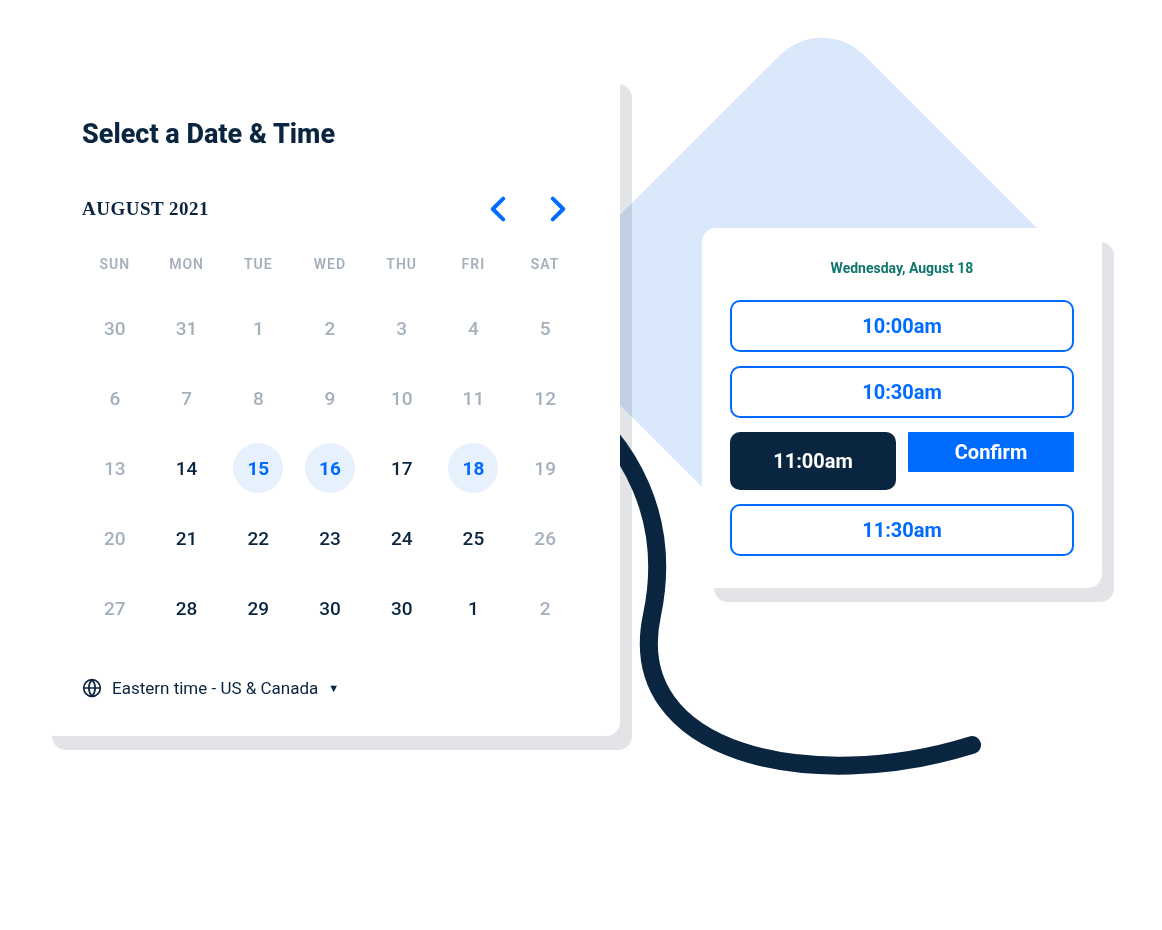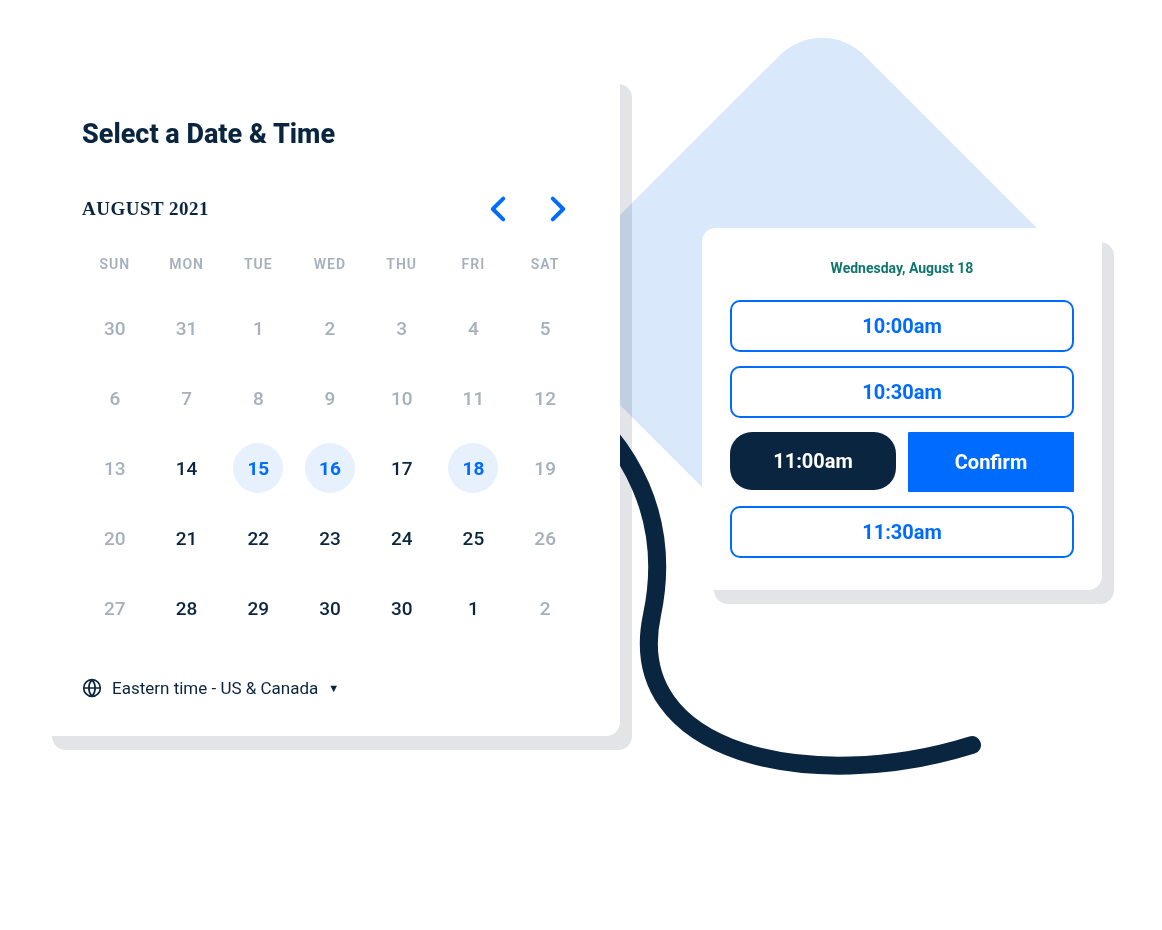--- a/index.html
+++ b/index.html
@@ -208,33 +208,33 @@
     }
 
     .slot-row {
       display: flex;
       gap: 12px;
     }
 
     .slot-selected {
       flex: 1;
       height: 58px;
-      border-radius: 22px;
+      border-radius: 10px;
       background: #0a2540;
       color: #ffffff;
       font-size: 20px;
       font-weight: 700;
       display: flex;
       align-items: center;
       justify-content: center;
     }
 
     .confirm-btn {
       flex: 1;
-      height: 60px;
+      height: 40px;
       border-radius: 1px;
       background: #006bff;
       color: #ffffff;
       font-size: 20px;
       font-weight: 700;
       display: flex;
       align-items: center;
       justify-content: center;
       cursor: pointer;
       border: none;

